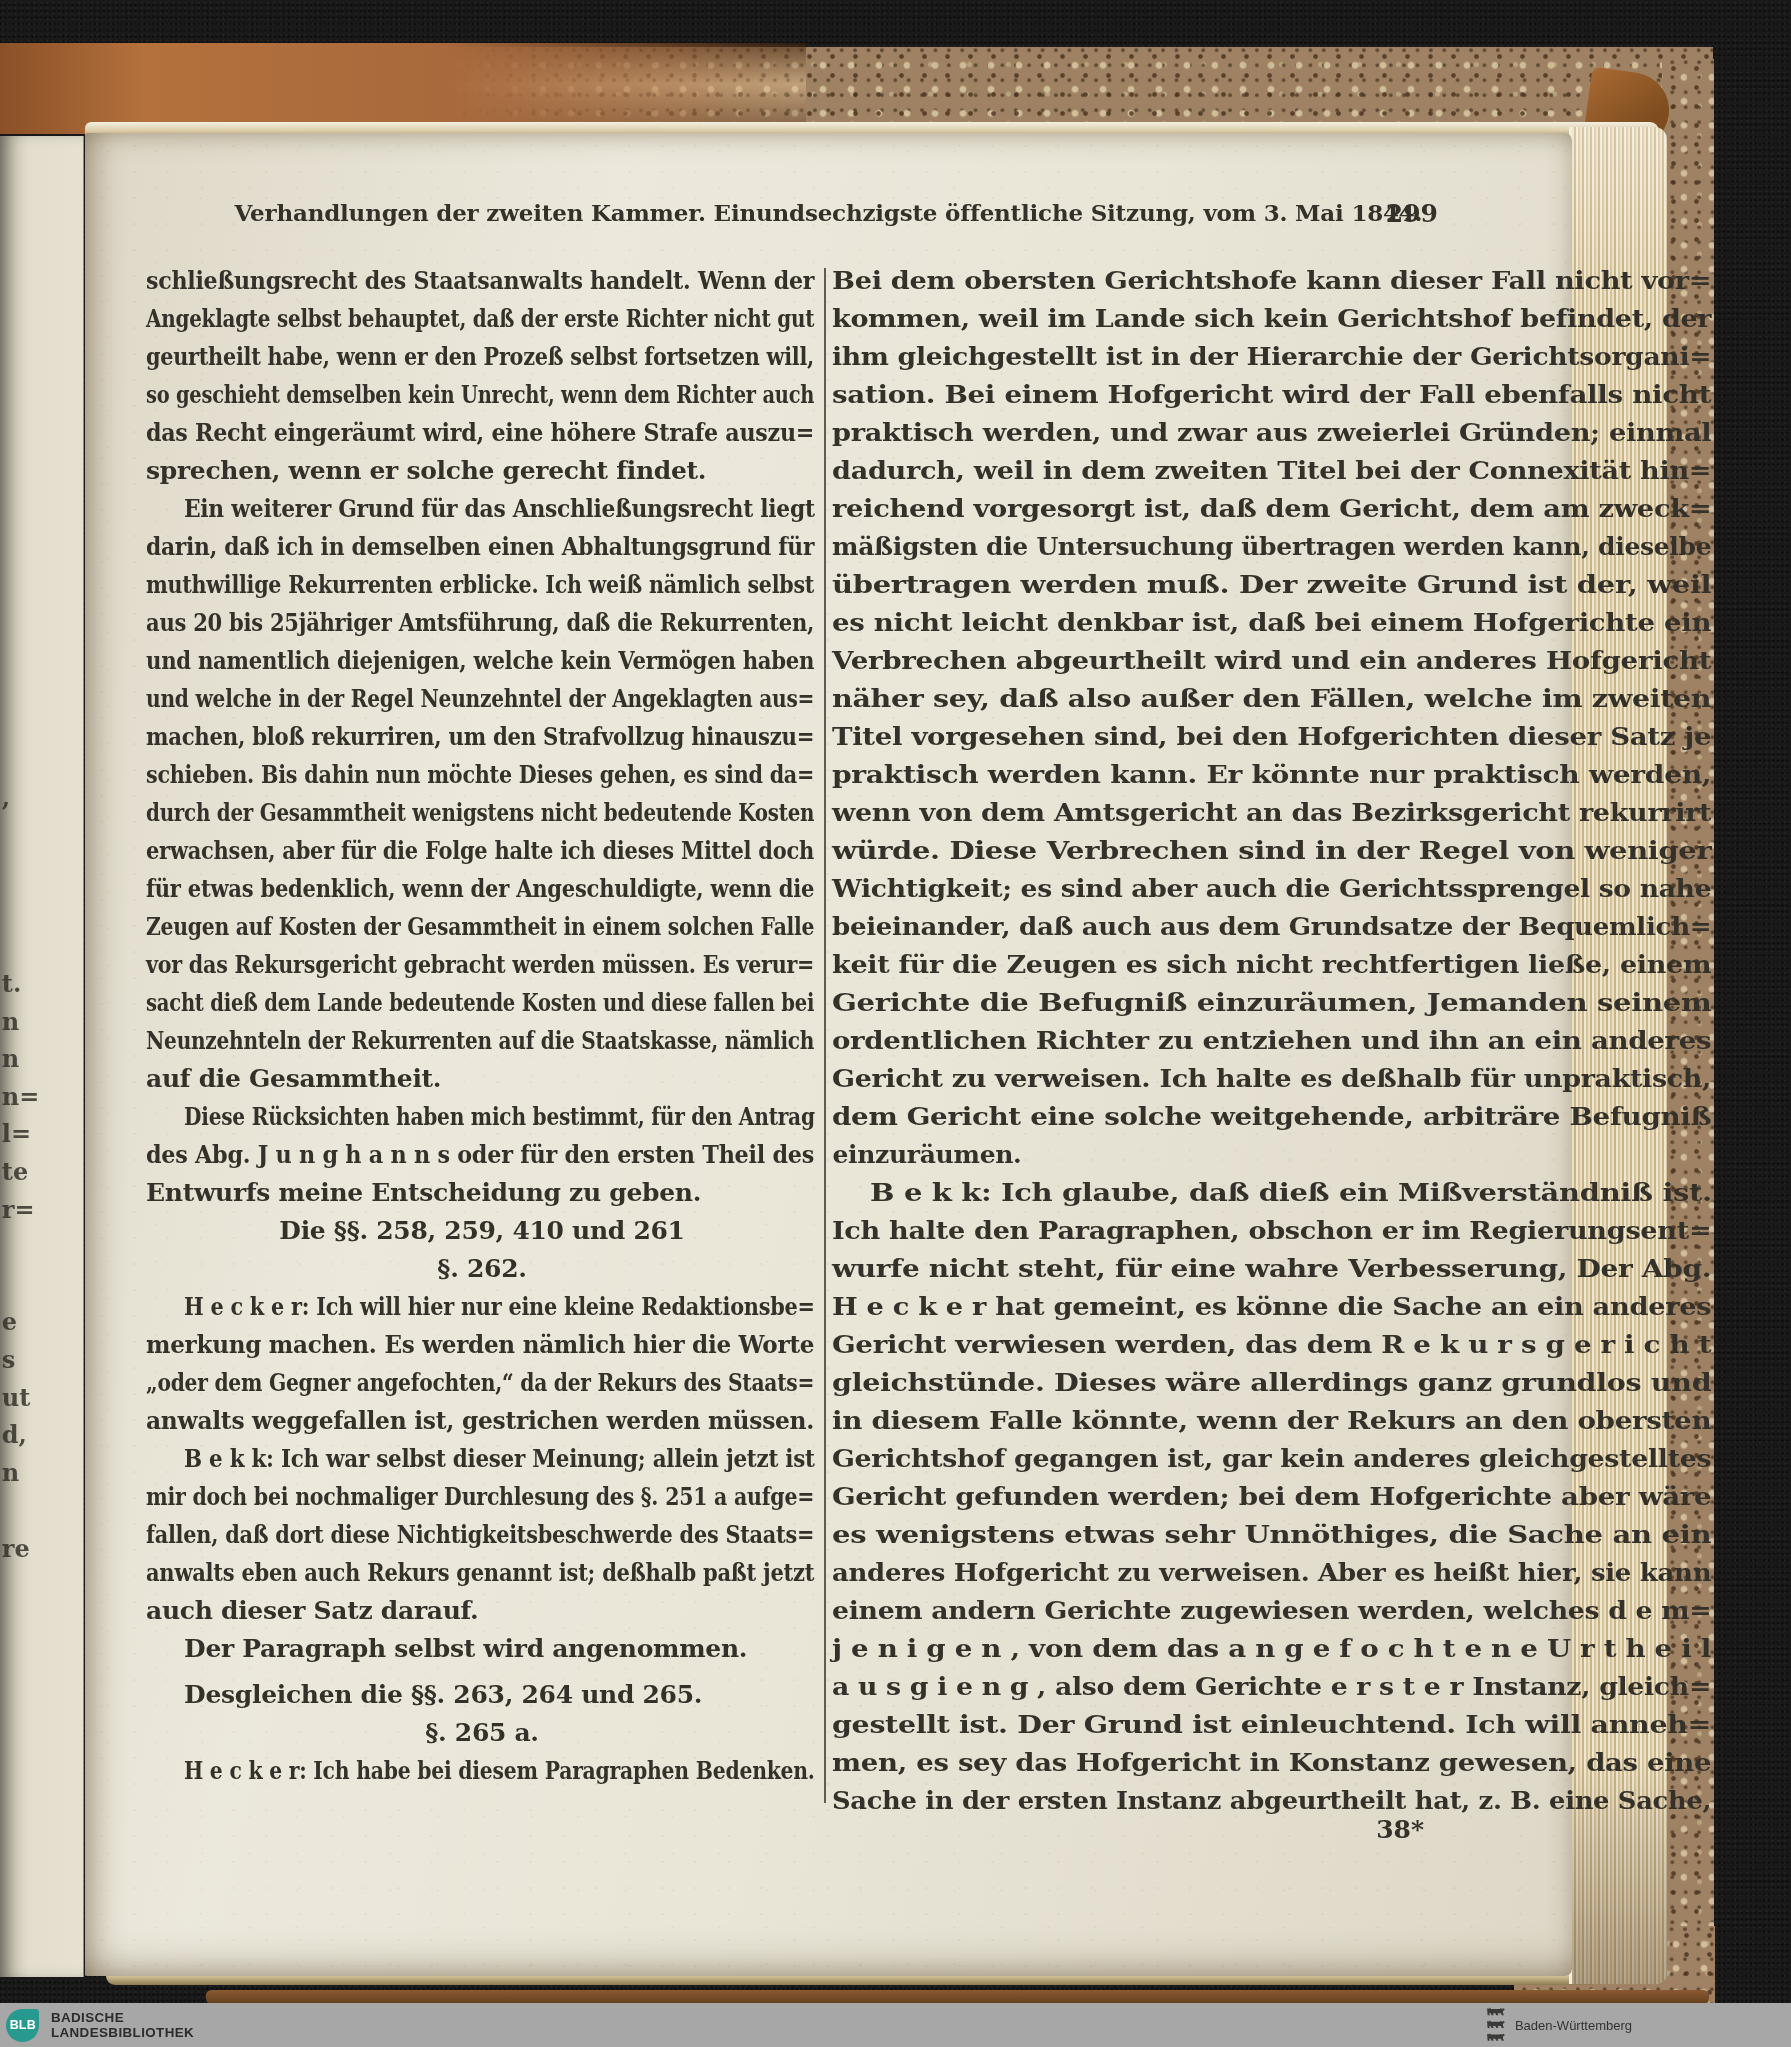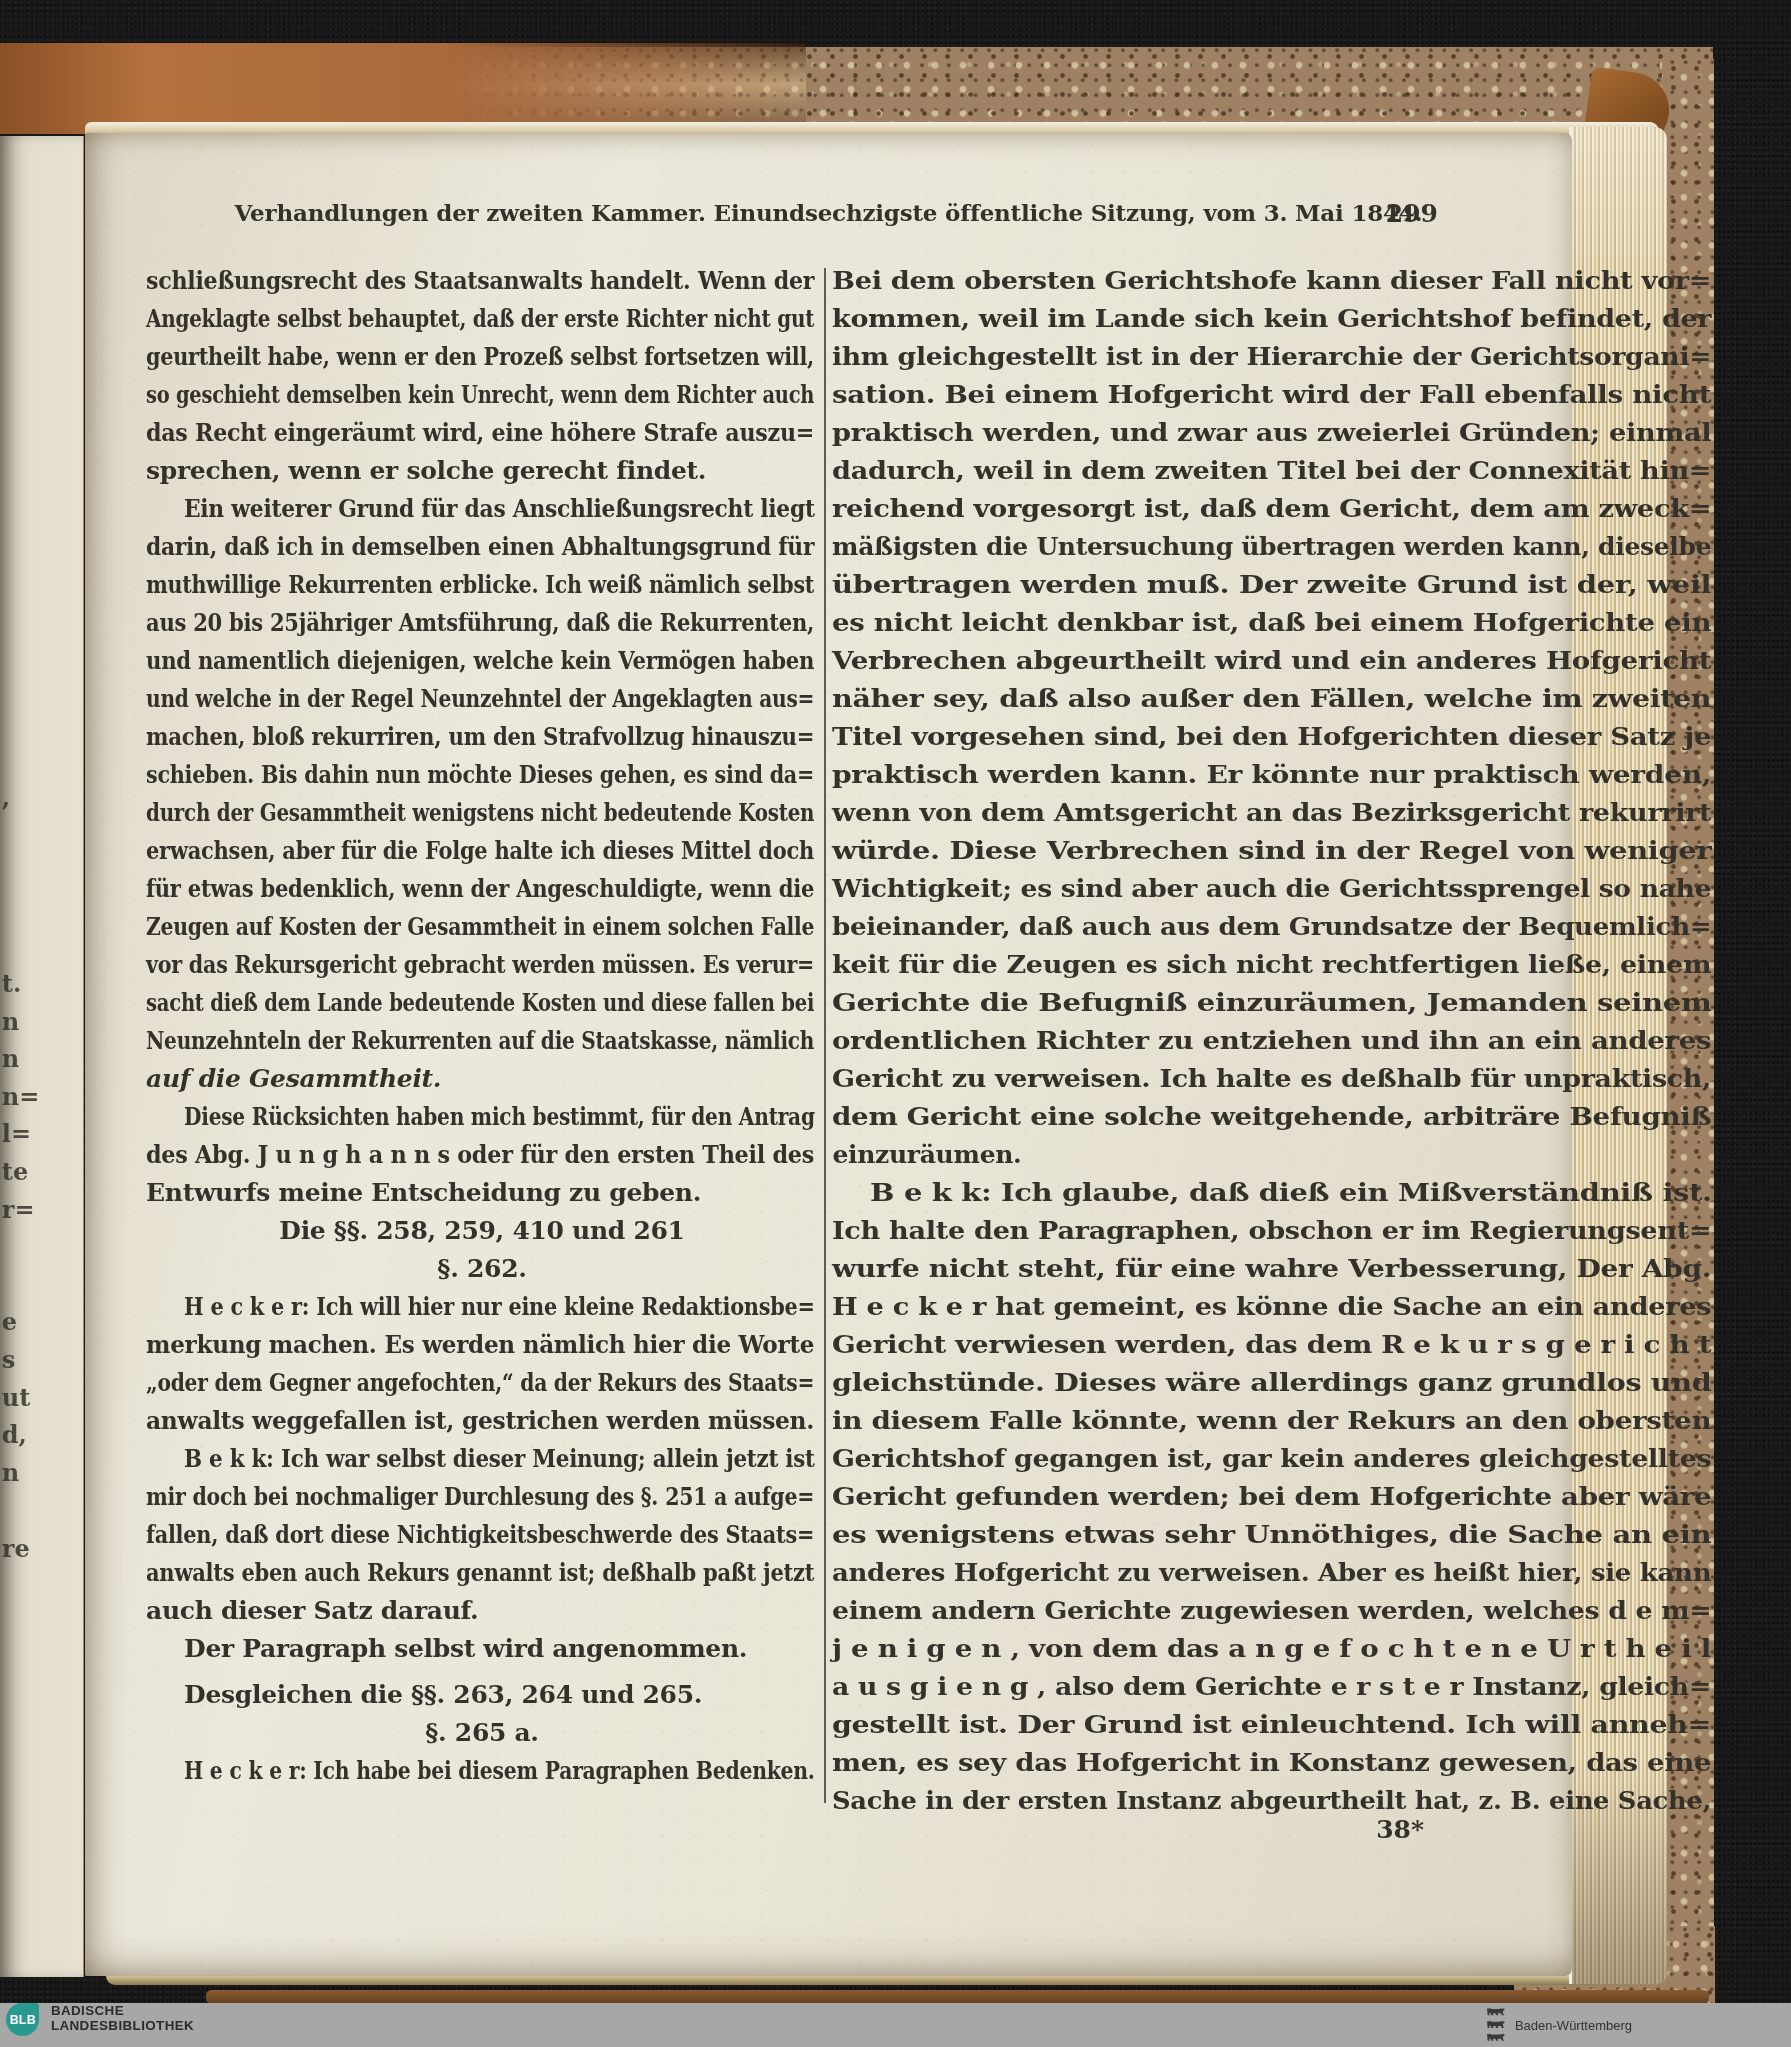--- a/index.html
+++ b/index.html
@@ -88,21 +88,21 @@
       letter-spacing:-0.3px;transform-origin:0 50%;}
   .s-ij,.s-il{margin-left:38px;}
   .s-c{align-self:center;margin-left:0;}
 
   .signature-mark{position:absolute;right:148px;top:1682px;
       font:700 25px "DejaVu Serif",serif;color:var(--ink,#34312a);}
 
   
   .footer{position:absolute;left:0;top:2003px;width:1791px;height:44px;
       background:var(--footer_bar,#a7a7a7);font-family:"Liberation Sans",sans-serif;}
-  .footer-left{position:absolute;left:6.3px;top:0;height:44px;display:flex;align-items:flex-start;gap:11.6px;}
+  .footer-left{position:absolute;left:6.3px;top:0;height:44px;display:flex;align-items:center;gap:11.6px;}
   .blb-badge{width:33px;height:33px;background:var(--blb_teal,#27998e);
       border-radius:50% 10% 50% 50%;display:flex;align-items:center;justify-content:center;}
   .blb-badge span{color:#fff;font-weight:700;font-size:12.5px;letter-spacing:0.2px;}
   .library-name{color:var(--footer_text,#2c2c2c);font-weight:700;font-size:13.4px;
       line-height:15px;letter-spacing:0.4px;}
   .footer-right{position:absolute;right:159px;top:0;height:44px;display:flex;align-items:center;gap:9px;}
   .bw-arms{width:19.7px;height:36px;display:block;}
   .bw-text{color:#333;font-size:13px;}
 </style>
 </head>
@@ -163,21 +163,21 @@
           <div class="line s-j" style="transform: scaleX(0.8067);">und welche in der Regel Neunzehntel der Angeklagten aus=</div>
           <div class="line s-j" style="transform: scaleX(0.8485);">machen, bloß rekurriren, um den Strafvollzug hinauszu=</div>
           <div class="line s-j" style="transform: scaleX(0.8282);">schieben.  Bis dahin nun möchte Dieses gehen, es sind da=</div>
           <div class="line s-j" style="transform: scaleX(0.7938);">durch der Gesammtheit wenigstens nicht bedeutende Kosten</div>
           <div class="line s-j" style="transform: scaleX(0.8392);">erwachsen, aber für die Folge halte ich dieses Mittel doch</div>
           <div class="line s-j" style="transform: scaleX(0.8427);">für etwas bedenklich, wenn der Angeschuldigte, wenn die</div>
           <div class="line s-j" style="transform: scaleX(0.813);">Zeugen auf Kosten der Gesammtheit in einem solchen Falle</div>
           <div class="line s-j" style="transform: scaleX(0.826);">vor das Rekursgericht gebracht werden müssen.  Es verur=</div>
           <div class="line s-j" style="transform: scaleX(0.7823);">sacht dieß dem Lande bedeutende Kosten und diese fallen bei</div>
           <div class="line s-j" style="transform: scaleX(0.8033);">Neunzehnteln der Rekurrenten auf die Staatskasse, nämlich</div>
-          <div class="line s-l" style="transform: scaleX(1); font-style: italic;">auf die Gesammtheit.</div>
+          <div class="line s-l" style="transform: scaleX(1);">auf die Gesammtheit.</div>
           <div class="line s-ij" style="transform: scaleX(0.8058);">Diese Rücksichten haben mich bestimmt, für den Antrag</div>
           <div class="line s-j" style="transform: scaleX(0.8928);">des Abg. J u n g h a n n s oder für den ersten Theil des</div>
           <div class="line s-l" style="transform: scaleX(1);">Entwurfs meine Entscheidung zu geben.</div>
           <div class="line s-c">Die §§. 258, 259, 410 und 261</div>
           <div class="line s-c">§. 262.</div>
           <div class="line s-ij" style="transform: scaleX(0.8329);">H e c k e r:  Ich will hier nur eine kleine Redaktionsbe=</div>
           <div class="line s-j" style="transform: scaleX(0.9235);">merkung machen.  Es werden nämlich hier die Worte</div>
           <div class="line s-j" style="transform: scaleX(0.8096);">„oder dem Gegner angefochten,“ da der Rekurs des Staats=</div>
           <div class="line s-l" style="transform: scaleX(0.9348);">anwalts weggefallen ist, gestrichen werden müssen.</div>
           <div class="line s-ij" style="transform: scaleX(0.8581);">B e k k:  Ich war selbst dieser Meinung; allein jetzt ist</div>

